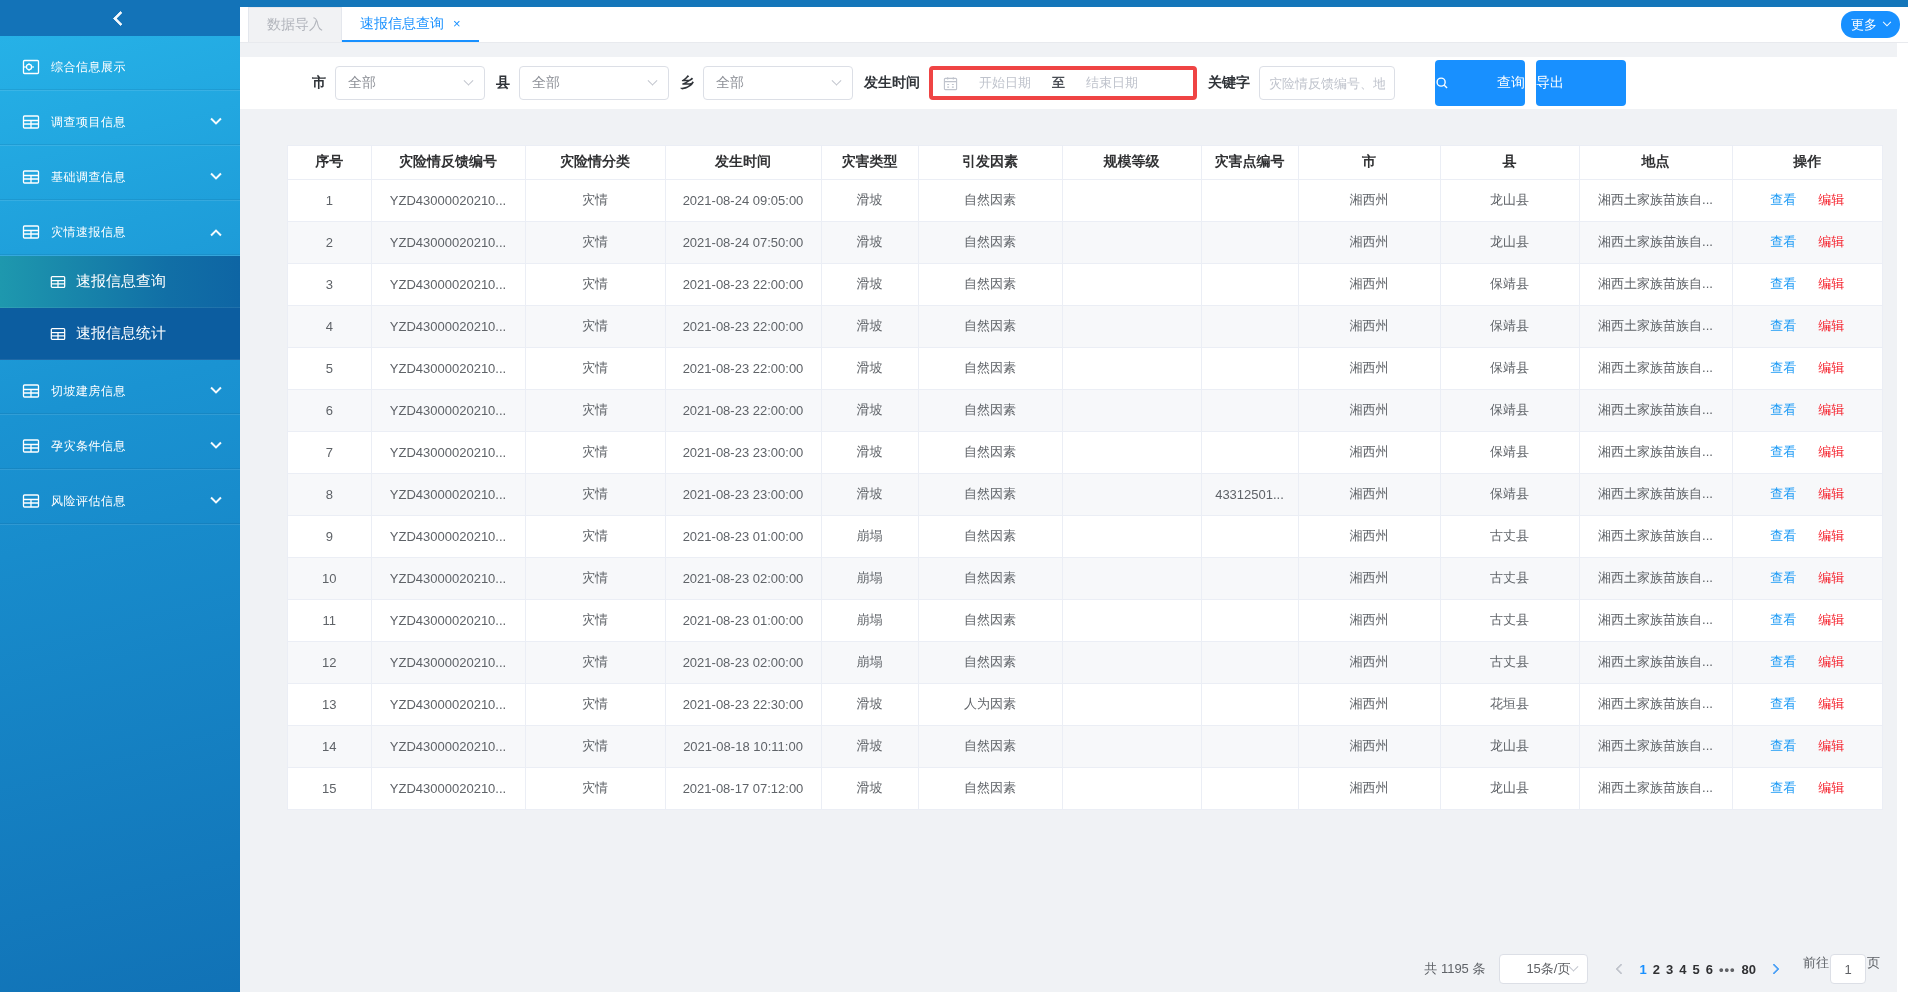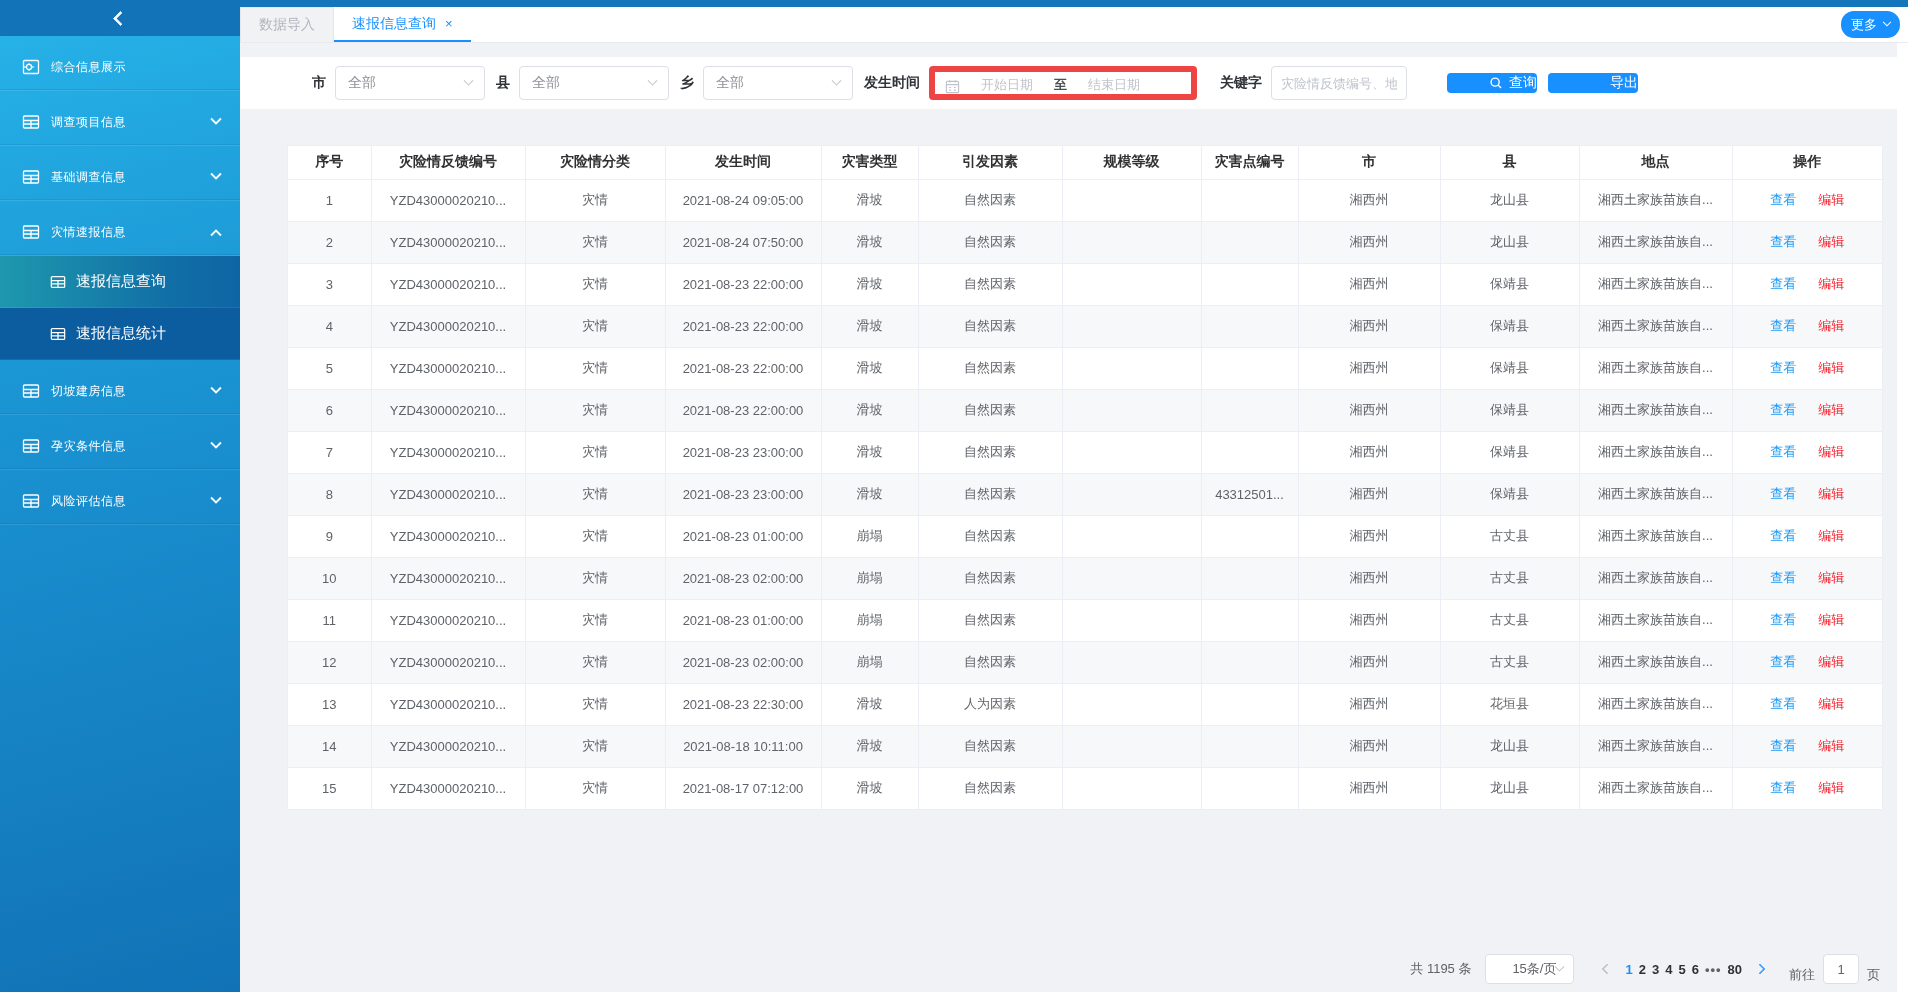--- a/index.html
+++ b/index.html
@@ -24,47 +24,47 @@
     border-bottom:2px solid rgba(255,255,255,0.95); }
   .chev.down { transform:rotate(45deg) translate(-2px,-2px); }
   .chev.up { transform:rotate(-135deg) translate(-2px,-2px); }
   .chev.left { width:11px; height:11px; border-width:3px; border-radius:1px; transform:rotate(135deg); }
   .chev.gray { border-color:#c0c4cc; width:7px; height:7px; border-width:1.5px; }
   .chev.small-white { width:6px; height:6px; border-width:1.5px; }
 
   
   .main { position:absolute; left:240px; top:0; width:1668px; height:992px; }
   .top-strip { height:7px; background:#1476ba; }
-  .tabbar { height:36px; background:#fff; display:flex; align-items:flex-end; position:relative;
+  .tabbar { height:36px; background:#fff; display:flex; align-items:flex-end; padding-left:8px; position:relative;
     border-bottom:1px solid #e8eaee; }
   .tab { height:35px; display:flex; align-items:center; padding:0 18px; font-size:14px; cursor:pointer; }
   .tab.inactive { background:#f1f2f4; border:1px solid #e4e7ed; border-bottom:none; color:#b2b5bc; }
   .tab.active { background:#fff; color:#1890ff; border-bottom:2px solid #1890ff; }
   .tab .tab-close { margin-left:9px; font-size:13px; color:#1890ff; }
   .more-btn { position:absolute; right:8px; top:4px; height:27px; padding:0 10px; background:#1890ff; color:#fff;
     border:none; border-radius:13px; font-size:13px; display:flex; align-items:center; gap:7px; cursor:pointer;
     font-family:inherit; }
 
   .gap1 { height:14px; background:#f0f2f5; }
 
   
   .filterbar { height:52px; background:#fff; display:flex; align-items:center; padding-left:72px; font-size:14px; }
   .f-label { color:#2f3338; font-weight:bold; margin-right:9px; white-space:nowrap; }
   .select { width:150px; height:34px; border:1px solid #dcdfe6; border-radius:4px; background:#fff;
     display:flex; align-items:center; padding:0 12px; margin-right:11px; cursor:pointer; }
   .select .sel-value { flex:1; color:#8d9097; font-size:14px; }
-  .daterange { width:268px; height:34px; border:6px solid #ef4444; border-radius:4px; background:#fff;
-    display:flex; align-items:flex-end; padding:0 10px; margin-right:23px; }
+  .daterange { width:268px; height:34px; border:4px solid #ef4444; border-radius:4px; background:#fff;
+    display:flex; align-items:center; padding:0 10px; margin-right:11px; }
   .daterange .ph { color:#bfc3cc; font-size:13px; width:86px; text-align:center; }
   .daterange .to { color:#4a4e55; font-size:13px; font-weight:bold; padding:0 4px; }
   .kw-input { width:136px; height:34px; border:1px solid #dcdfe6; border-radius:4px; padding:0 9px;
     font-size:13px; color:#606266; font-family:inherit; outline:none; }
   .kw-input::placeholder { color:#bfc3cc; }
-  .btn { height:20px; border:none; border-radius:4px; background:#1890ff; color:#fff; font-size:14px;
-    display:flex; align-items:center; justify-content:flex-end; gap:6px; cursor:pointer; font-family:inherit; }
+  .btn { height:46px; border:none; border-radius:4px; background:#1890ff; color:#fff; font-size:14px;
+    display:flex; align-items:center; justify-content:space-between; gap:6px; cursor:pointer; font-family:inherit; }
   .btn.search { width:90px; margin-left:40px; }
   .btn.export { width:90px; margin-left:11px; }
 
   
   .table-wrap { margin:36px 25px 0 47px; background:#fff; border:1px solid #ebeef5; }
   table { width:100%; border-collapse:collapse; table-layout:fixed; }
   th { height:33px; font-size:14px; color:#303133; font-weight:bold; border-right:1px solid #ebeef5;
     border-bottom:1px solid #ebeef5; background:#fff; text-align:center; }
   td { height:42px; font-size:13px; color:#5f6368; border-right:1px solid #ebeef5; border-bottom:1px solid #ebeef5;
     text-align:center; white-space:nowrap; overflow:hidden; text-overflow:ellipsis; padding:0 4px; }
@@ -79,21 +79,21 @@
   .pagination { position:absolute; right:28px; bottom:7px; height:32px; display:flex; align-items:center;
     font-size:13px; color:#5f6368; }
   .pg-total { margin-right:14px; }
   .pg-size { width:89px; height:30px; border:1px solid #dcdfe6; border-radius:4px; background:#fff;
     display:flex; align-items:center; justify-content:flex-end; padding:0 10px; margin-right:18px; cursor:pointer; }
   .pg-size .sel-value { color:#606266; }
   .pg-arrow { width:30px; display:flex; align-items:center; justify-content:center; cursor:pointer; }
   .pg-num { min-width:30px; text-align:center; font-weight:bold; color:#303133; margin:0 3px; cursor:pointer; }
   .pg-num.active { color:#1890ff; }
   .pg-num.more { color:#606266; letter-spacing:1px; }
-  .pg-goto { margin-left:14px; display:flex; align-items:flex-end; gap:8px; color:#5f6368; }
+  .pg-goto { margin-left:14px; display:flex; align-items:flex-start; gap:1px; color:#5f6368; }
   .pg-goto input { width:36px; height:30px; border:1px solid #dcdfe6; border-radius:4px; text-align:center;
     font-size:13px; color:#606266; outline:none; font-family:inherit; }
 
   .scroll-track { position:absolute; right:0; top:43px; width:11px; height:949px; background:#fff; }
   svg { display:block; }
 </style>
 </head>
 <body>
 
 <aside class="sidebar">

